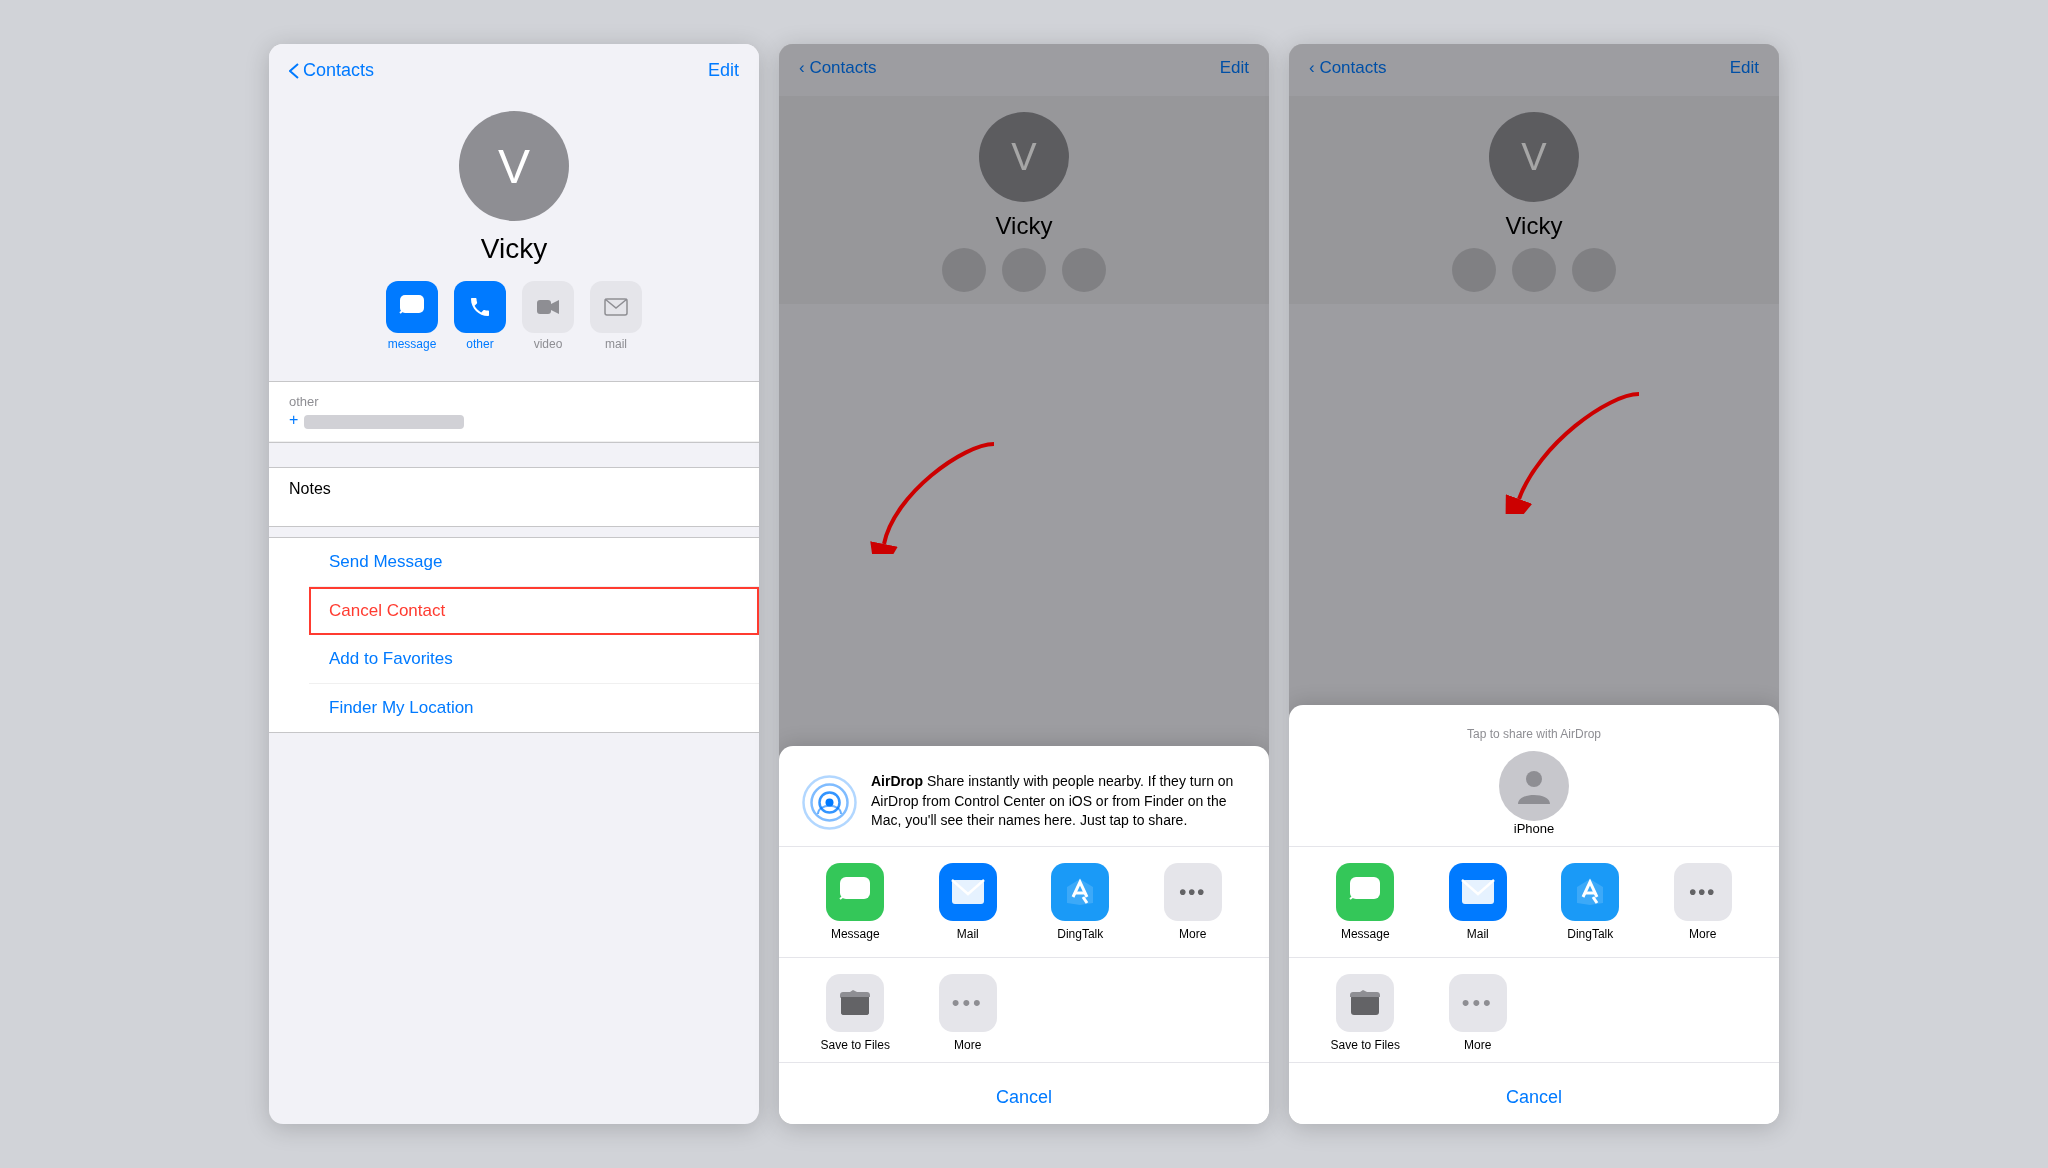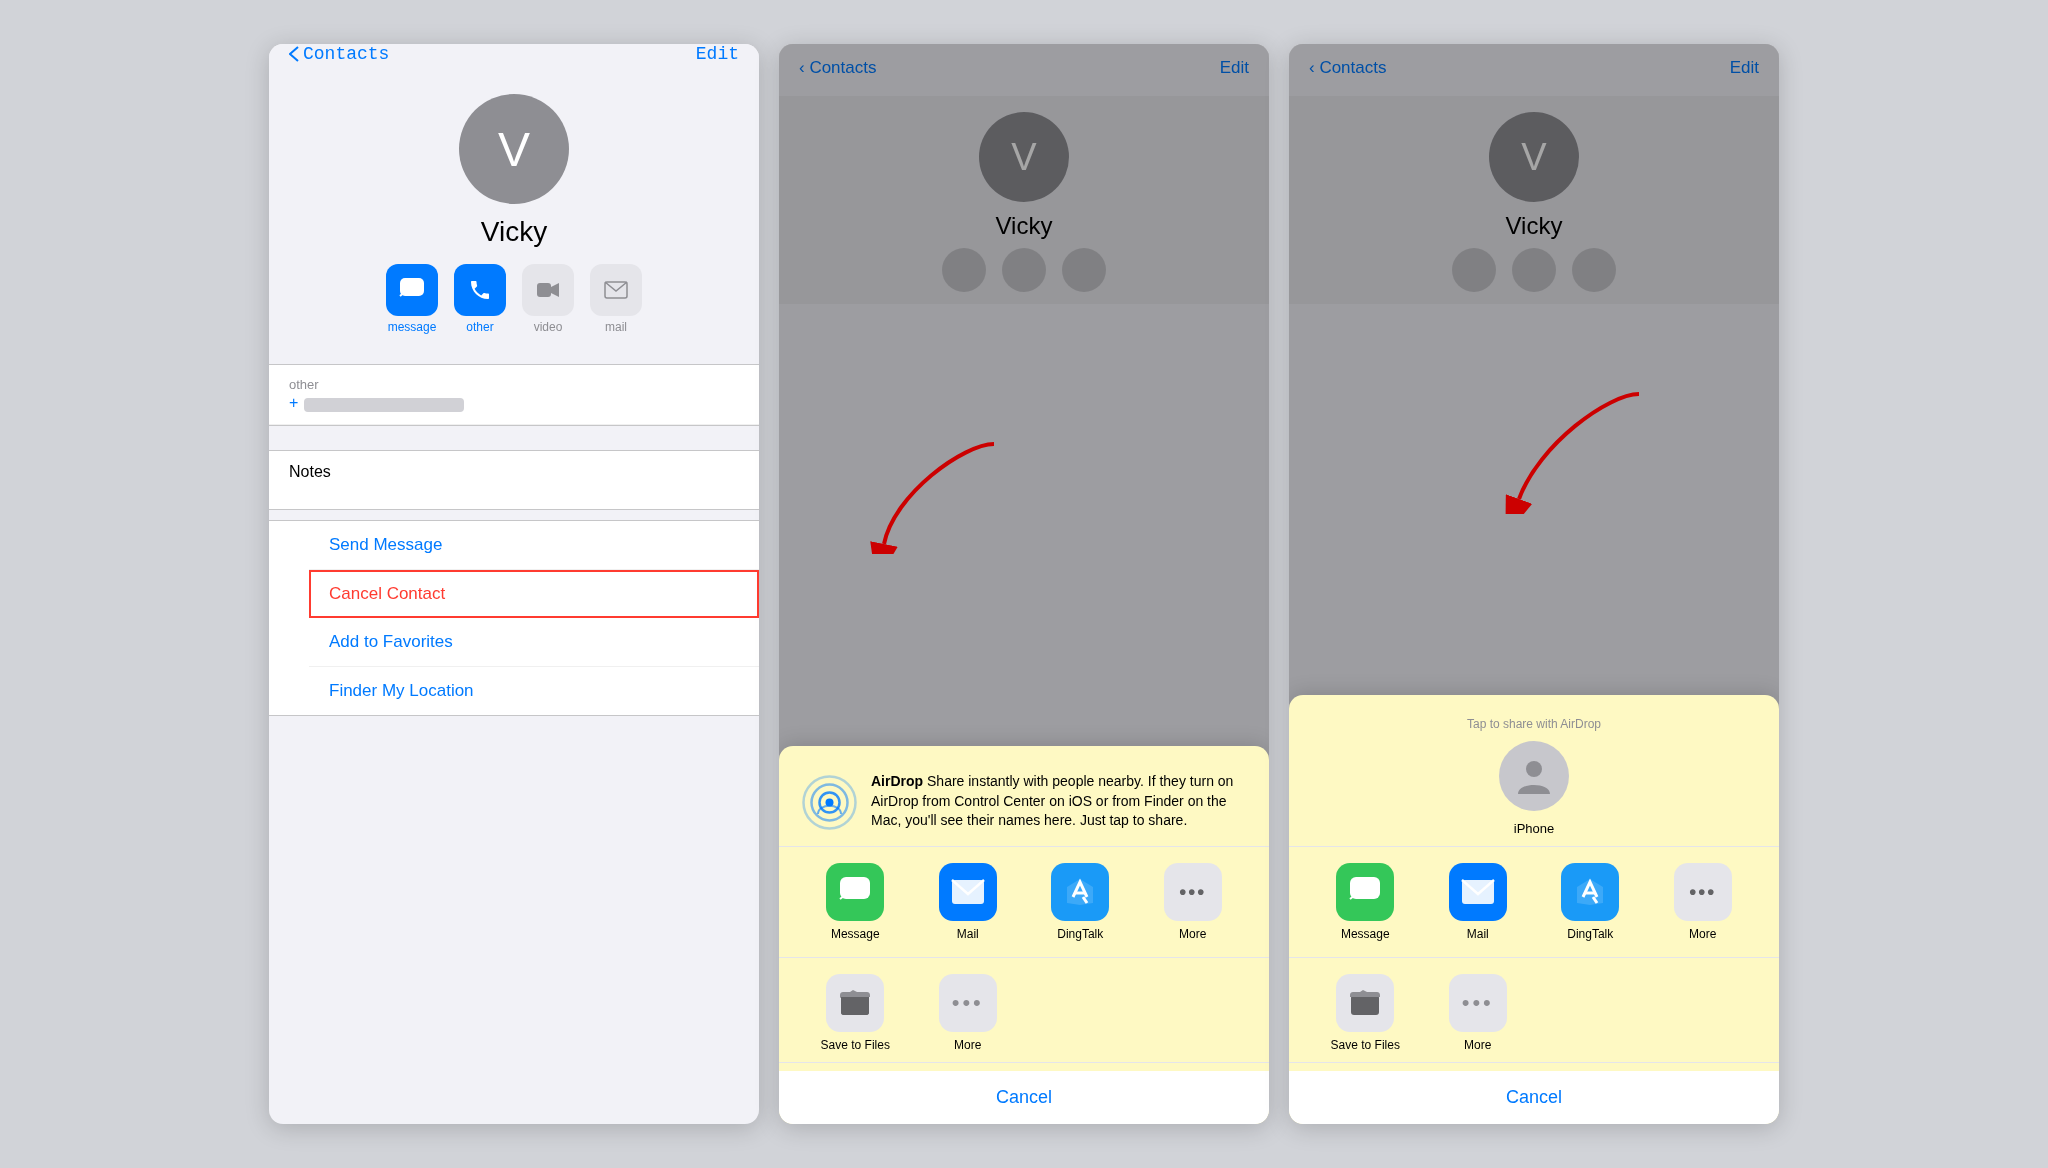--- a/index.html
+++ b/index.html
@@ -36,23 +36,22 @@
     .panel1 {
       width: 490px;
       height: 1080px;
       background: #f2f2f7;
     }
 
     .nav-bar {
       display: flex;
       justify-content: space-between;
       align-items: center;
-      padding: 0 20px 10px;
+      padding: 16px 20px 10px;
       background: #f2f2f7;
-      font-family: Liberation Mono, monospace;
     }
     .nav-back {
       color: #007aff;
       font-size: 18px;
       display: flex;
       align-items: center;
       gap: 4px;
     }
     .nav-back svg { width: 10px; height: 16px; }
     .nav-edit {
@@ -220,21 +219,21 @@
       border-radius: 50%;
       background: rgba(0,0,0,0.15);
     }
 
     
     .share-sheet {
       position: absolute;
       bottom: 0;
       left: 0;
       right: 0;
-      background: #fef9c3;
+      background: #ffffff;
       border-radius: 14px 14px 0 0;
       padding: 16px 0 0 0;
       box-shadow: 0 -2px 20px rgba(0,0,0,0.15);
     }
 
     .airdrop-row {
       display: flex;
       align-items: flex-start;
       padding: 10px 20px 14px;
       border-bottom: 1px solid #e5e5ea;
@@ -251,21 +250,21 @@
     .airdrop-text {
       font-size: 14px;
       color: #000;
       line-height: 1.4;
     }
     .airdrop-text strong { font-weight: 600; }
     .airdrop-device {
       display: inline-flex;
       flex-direction: column;
       align-items: center;
-      gap: 10px;
+      gap: 0;
     }
     .device-avatar {
       width: 70px;
       height: 70px;
       border-radius: 50%;
       background: #c7c7cc;
       display: flex;
       align-items: center;
       justify-content: center;
     }

